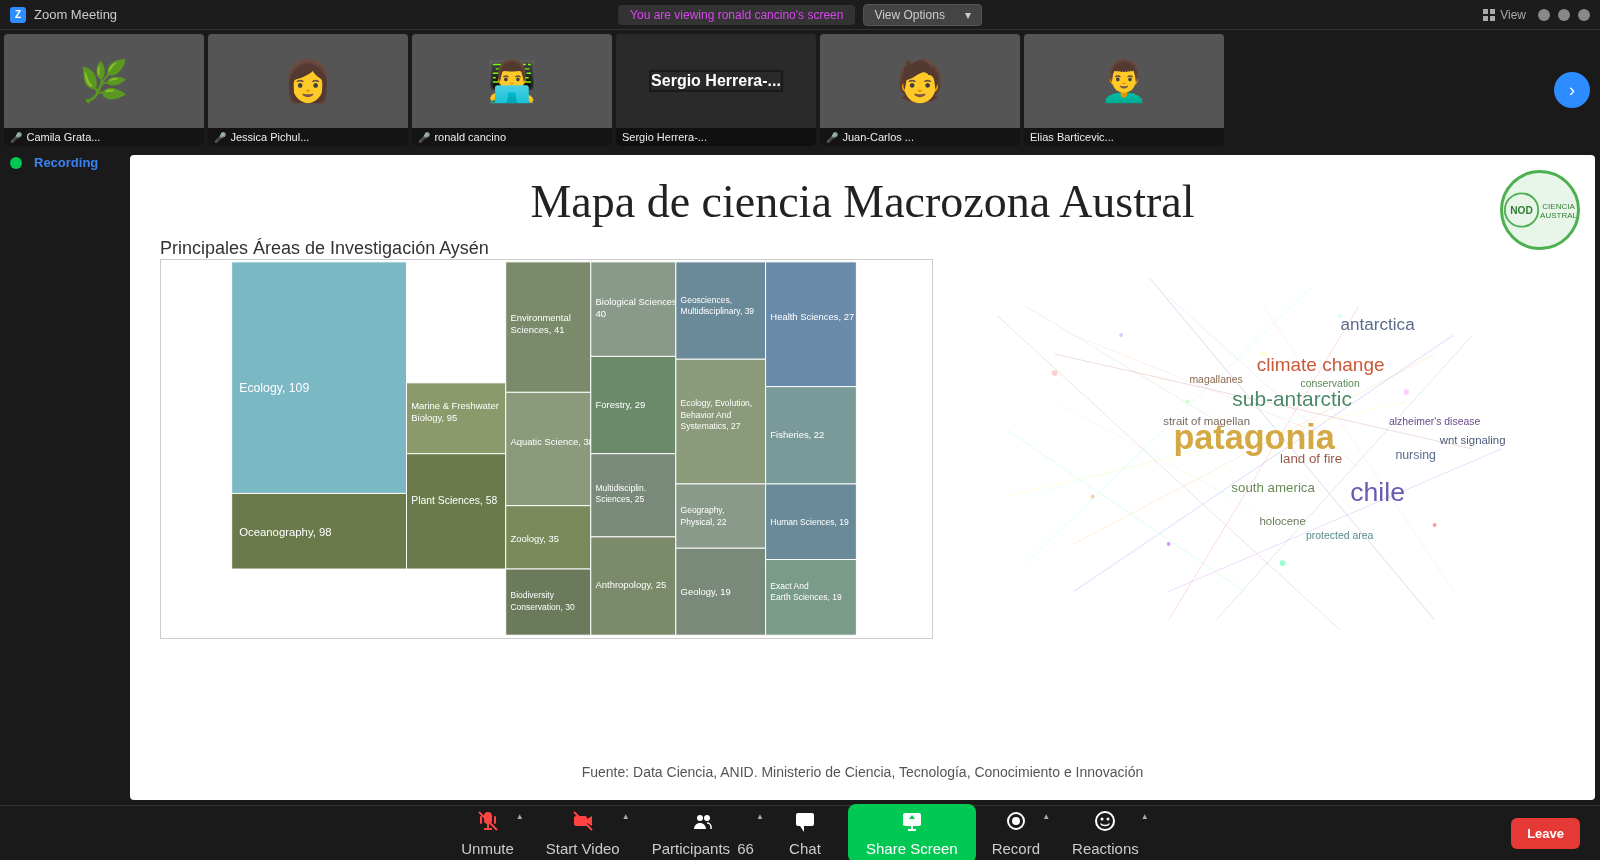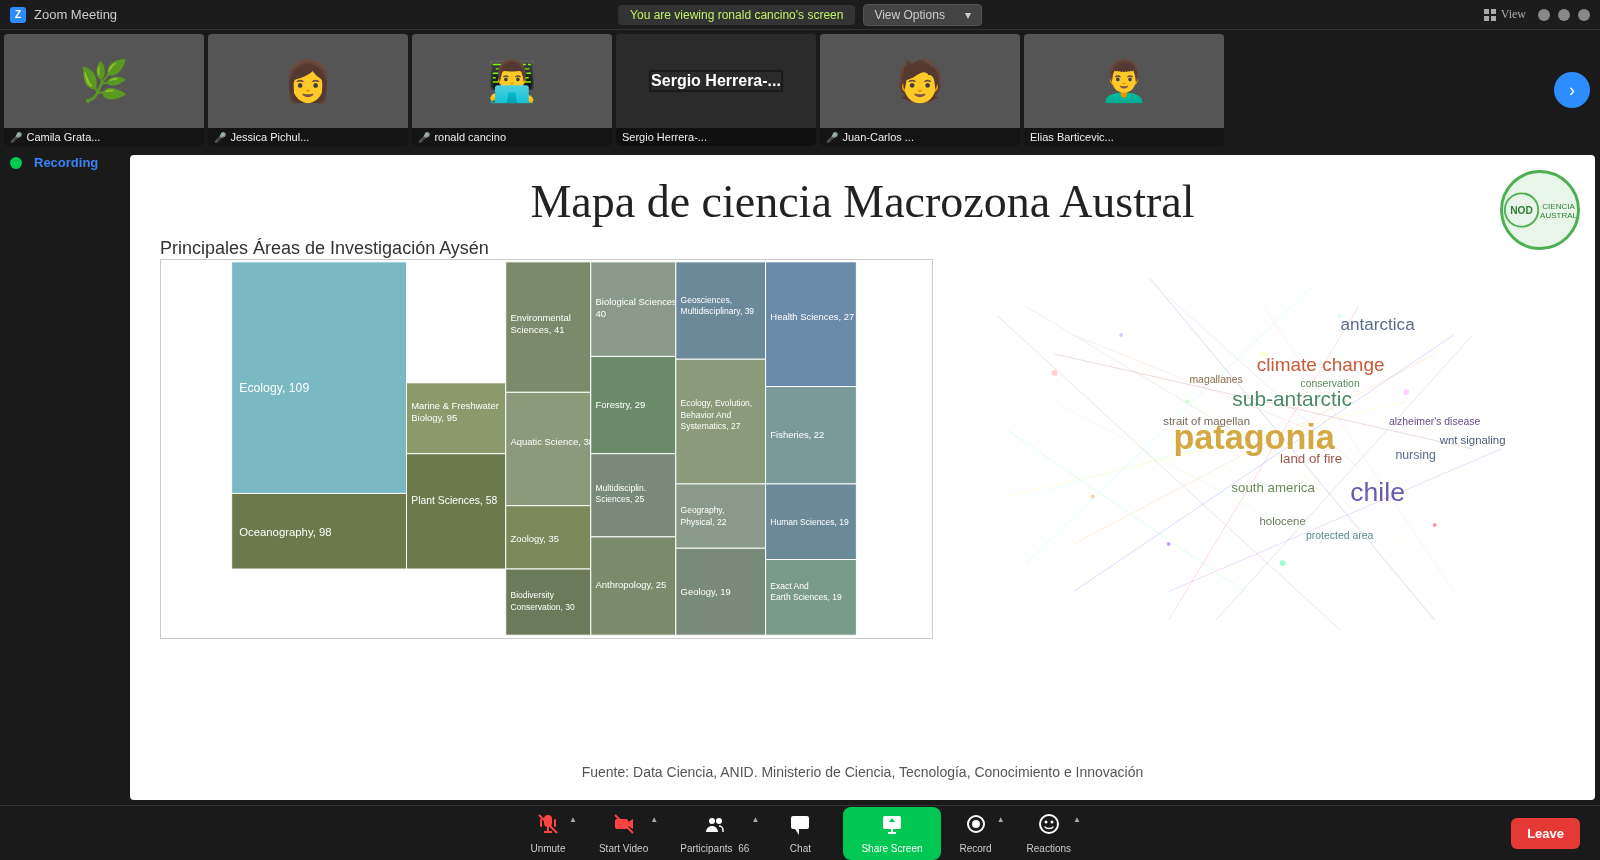--- a/index.html
+++ b/index.html
@@ -48,21 +48,21 @@
       transform: translateX(-50%);
       display: flex;
       align-items: center;
       gap: 8px;
     }
     .viewing-banner {
       background: #333;
       border-radius: 4px;
       padding: 3px 12px;
       font-size: 12px;
-      color: #bef264;
+      color: #d946ef;
     }
     .view-options-btn {
       background: #444;
       border: 1px solid #555;
       border-radius: 4px;
       padding: 3px 10px;
       font-size: 12px;
       color: #ccc;
       cursor: pointer;
       display: flex;
@@ -79,21 +79,20 @@
       height: 12px;
       border-radius: 50%;
       cursor: pointer;
     }
     .view-text {
       font-size: 12px;
       color: #aaa;
       display: flex;
       align-items: center;
       gap: 4px;
-      font-family: Liberation Serif, serif;
     }
     .titlebar-winbtns {
       display: flex;
       gap: 8px;
       align-items: center;
     }
 
     
     #participants-strip {
       height: 120px;
@@ -278,21 +277,21 @@
       cursor: pointer;
       min-width: 70px;
       gap: 3px;
       position: relative;
     }
     .toolbar-icon {
       font-size: 20px;
       color: #fff;
     }
     .toolbar-label {
-      font-size: 10px;
+      font-size: 15px;
       color: #ccc;
       white-space: nowrap;
     }
     .toolbar-caret {
       position: absolute;
       top: 6px;
       right: 6px;
       font-size: 8px;
       color: #aaa;
     }

